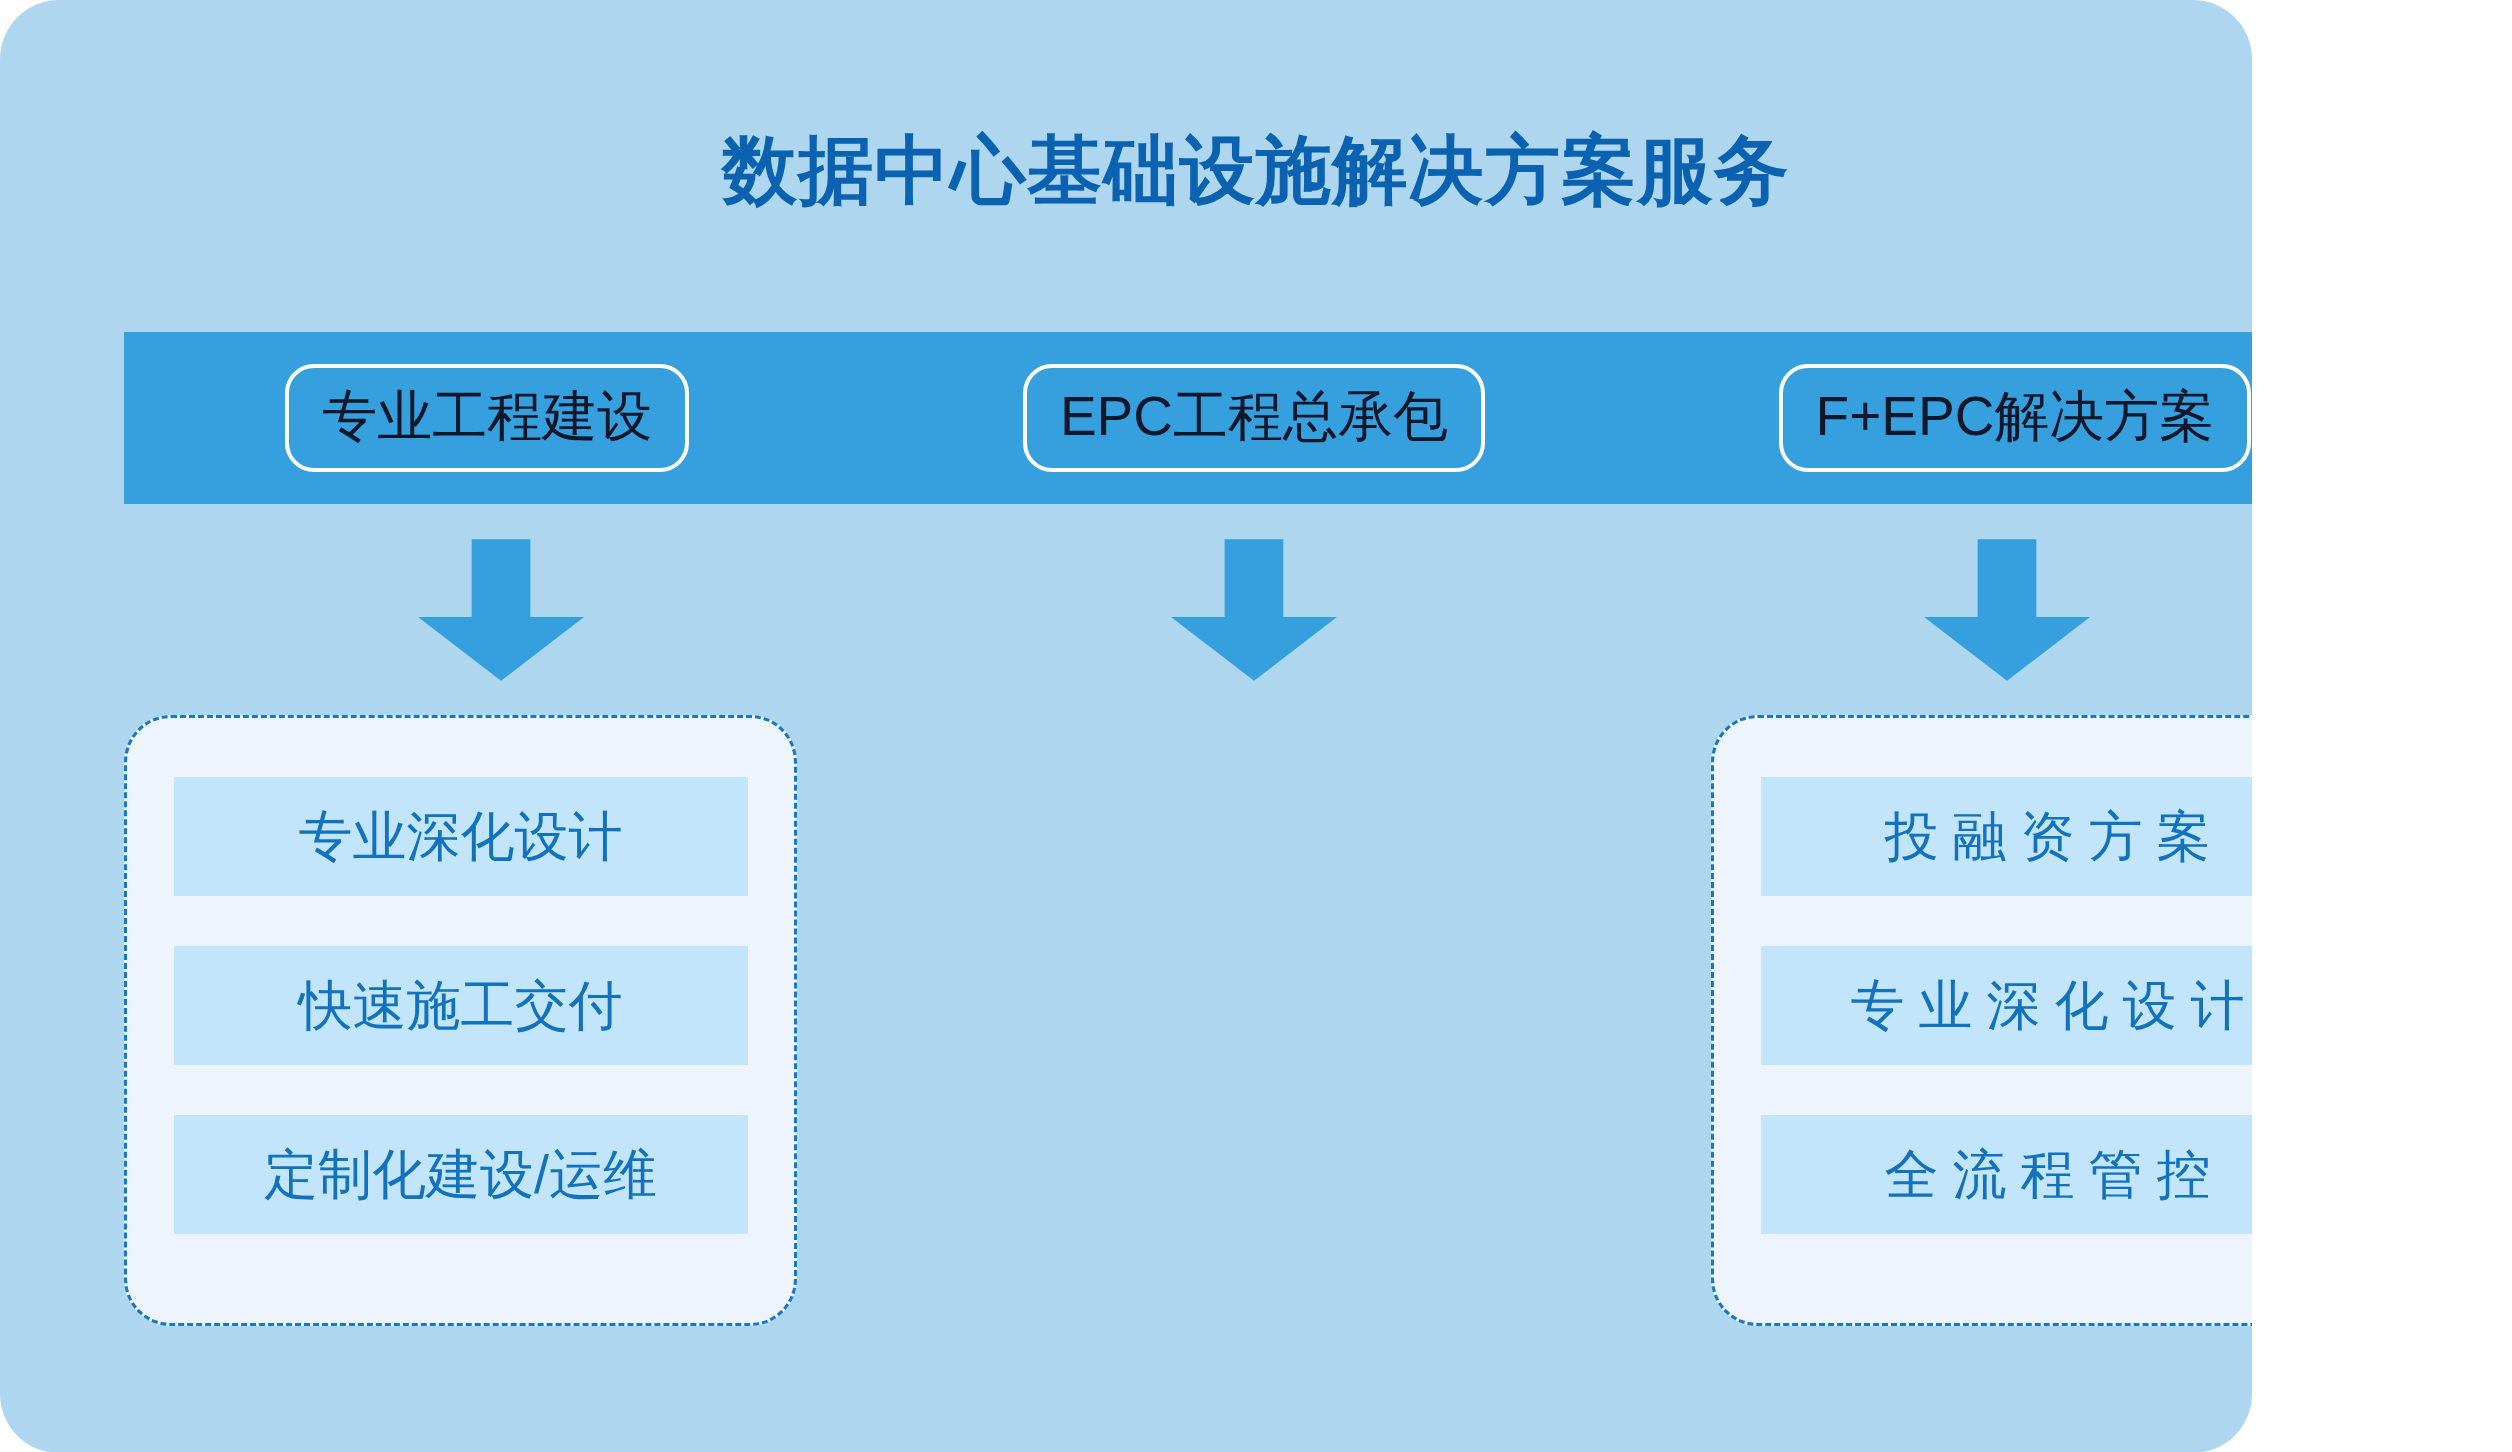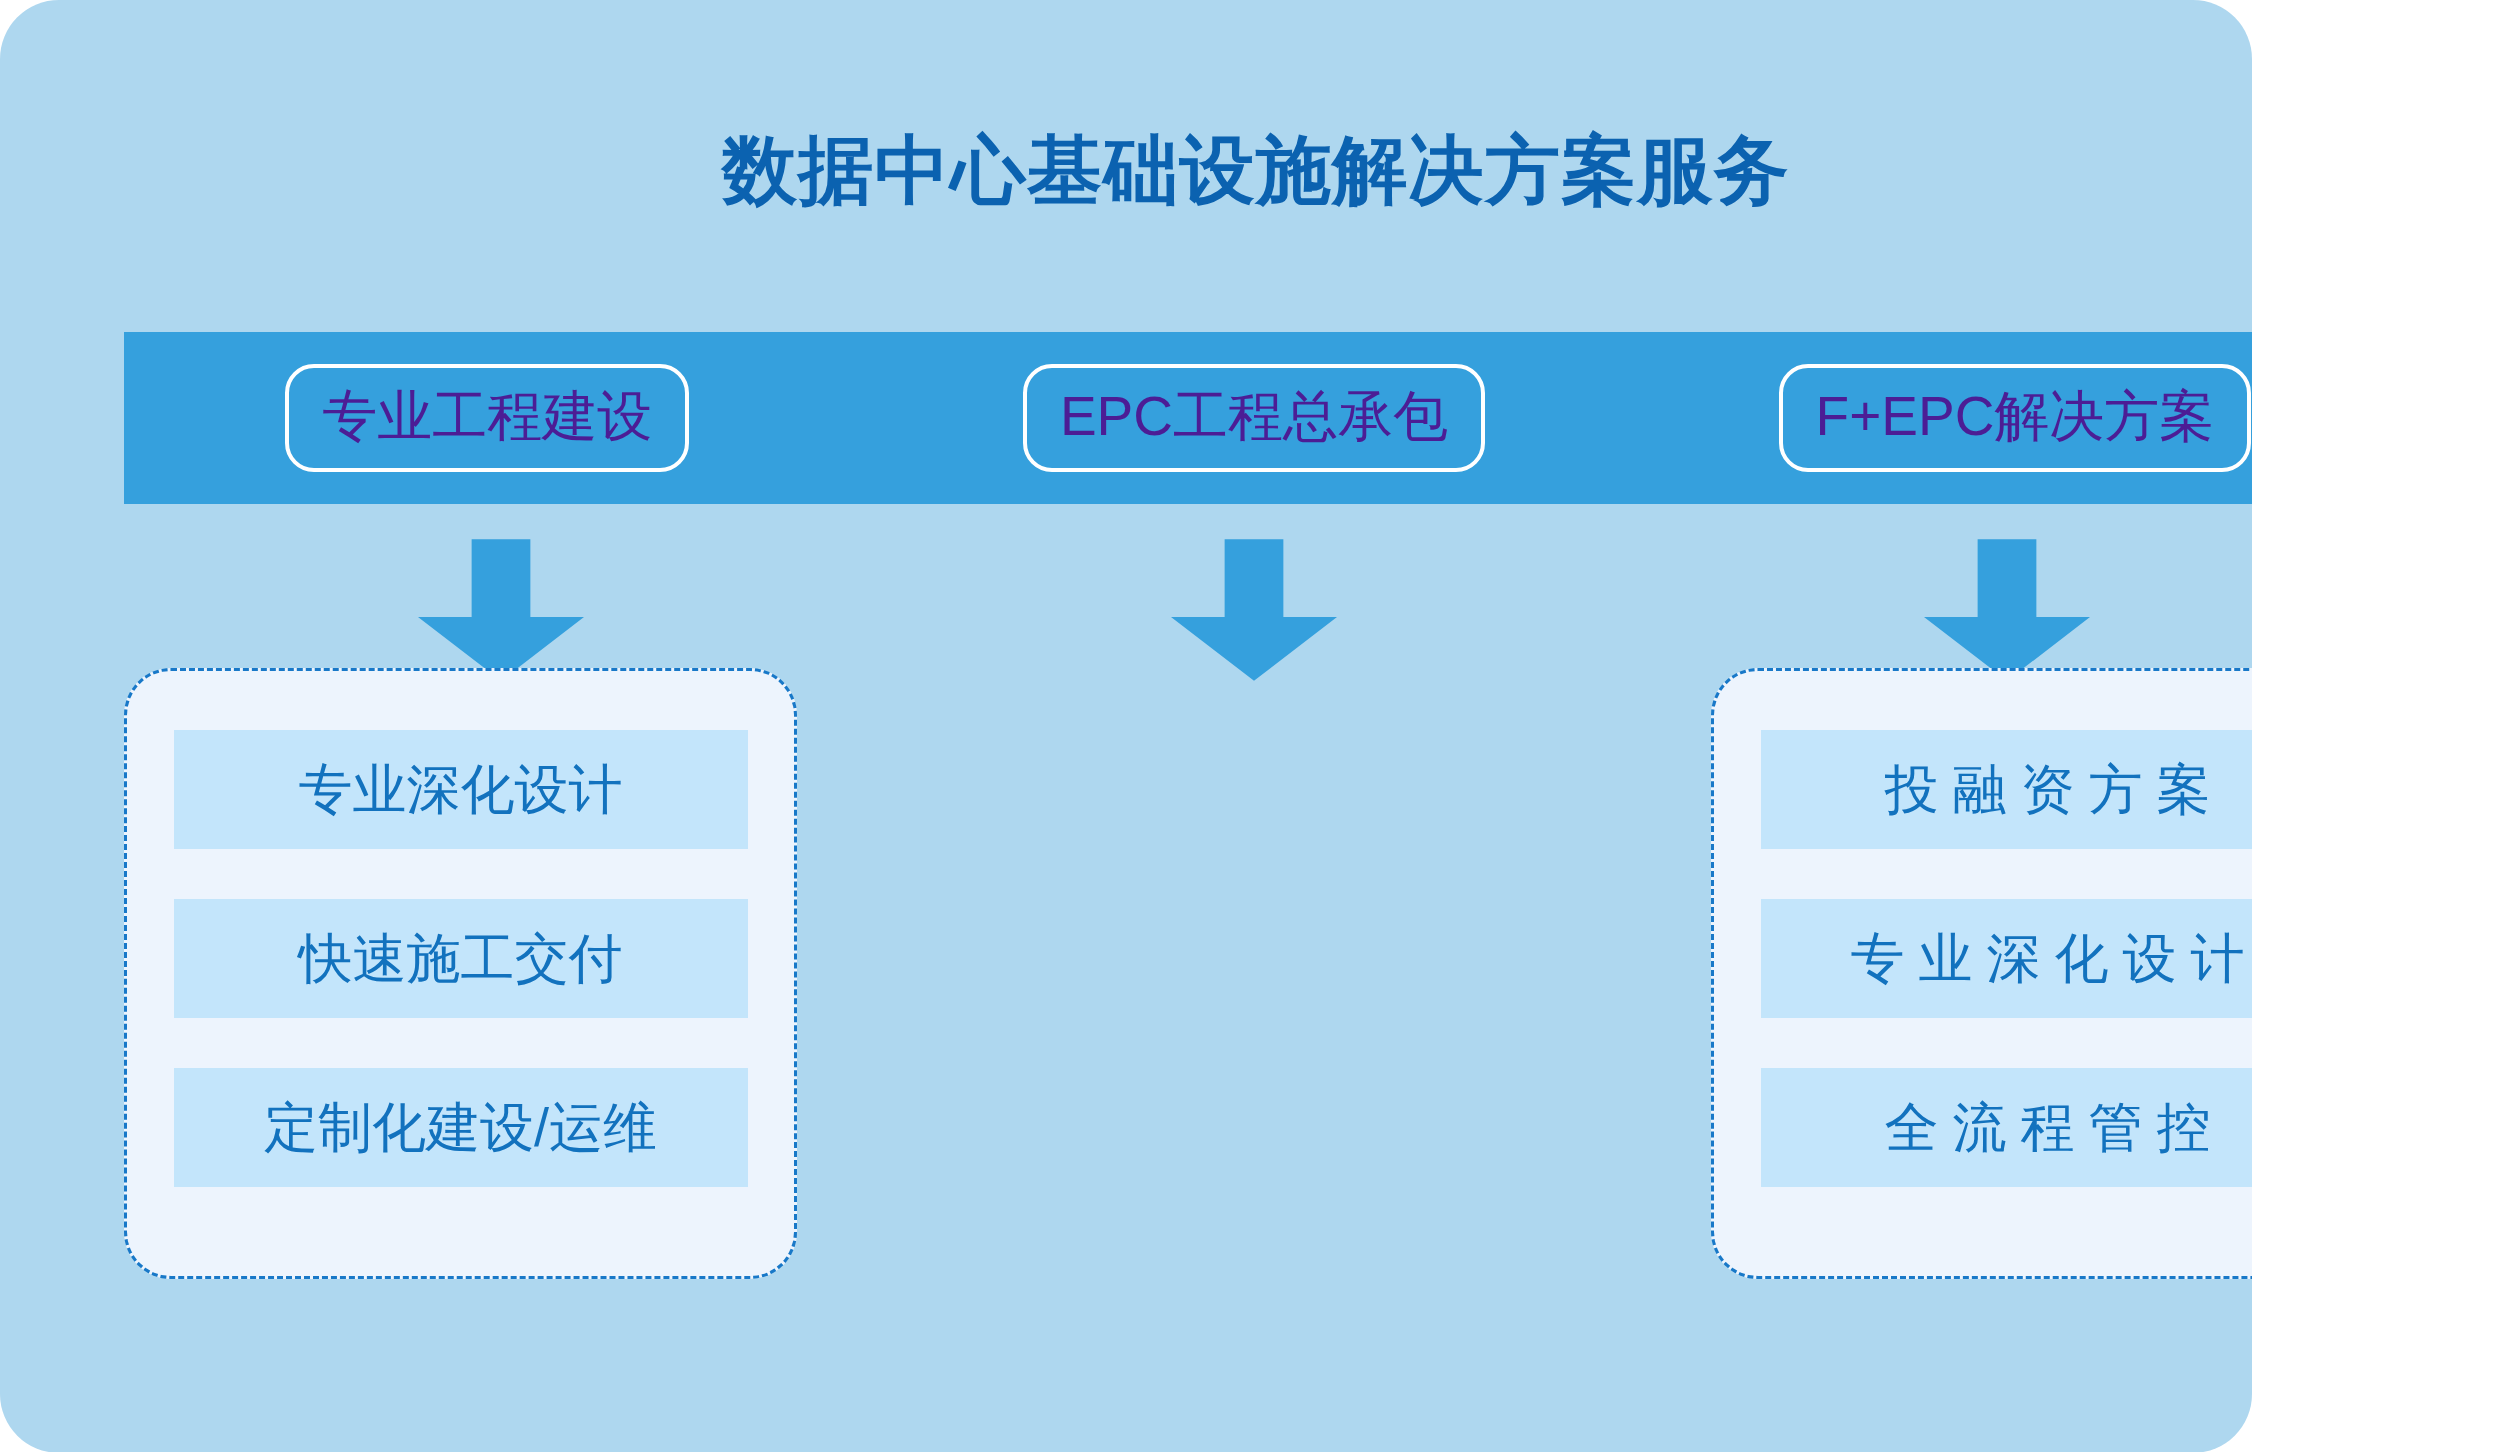--- a/index.html
+++ b/index.html
@@ -52,21 +52,21 @@
   }
   .banner-col {
     flex: 1 1 0;
     display: flex;
     align-items: center;
     justify-content: center;
   }
   .pill {
     border: 4.5px solid #ffffff;
     border-radius: 29px;
-    color: #4c1d95;
+    color: #0f172a;
     font-size: 55px;
     font-weight: normal;
     line-height: 1;
     padding: 20.4px 33px 24px 33px;
     white-space: nowrap;
     box-sizing: border-box;
     text-align: center;
   }
   .banner-col:nth-child(1) .pill { margin-left: -27px; }
   .banner-col:nth-child(3) .pill { margin-right: -15.3px; }
@@ -90,21 +90,21 @@
     position: relative;
     width: 166px;
     height: 142px;
   }
   .arrow svg { display: block; }
 
   
   .cards {
     position: absolute;
     left: 124px;
-    top: 668px;
+    top: 715px;
     width: 2260px;
     height: 611px;
     display: flex;
     justify-content: space-between;
   }
   .card {
     width: 673px;
     height: 611px;
     background: #EDF4FD;
     border: 3.8px dashed #1878C8;

